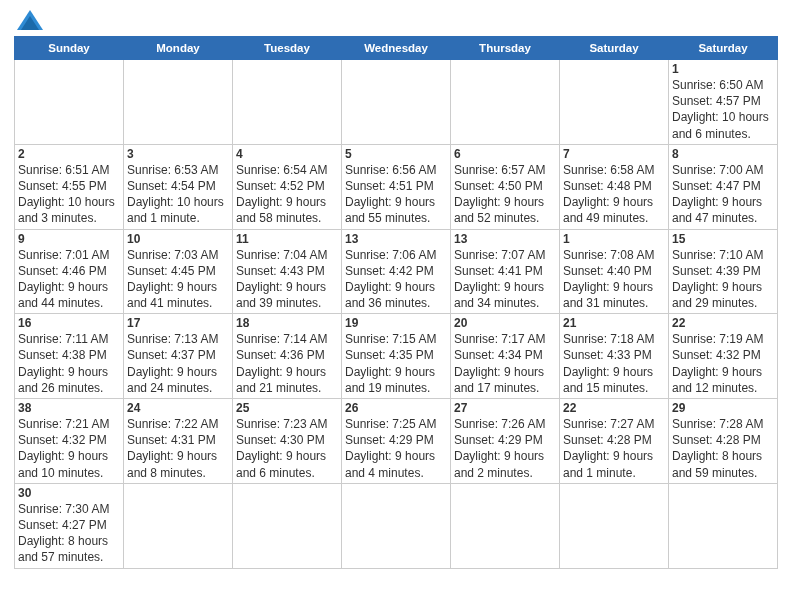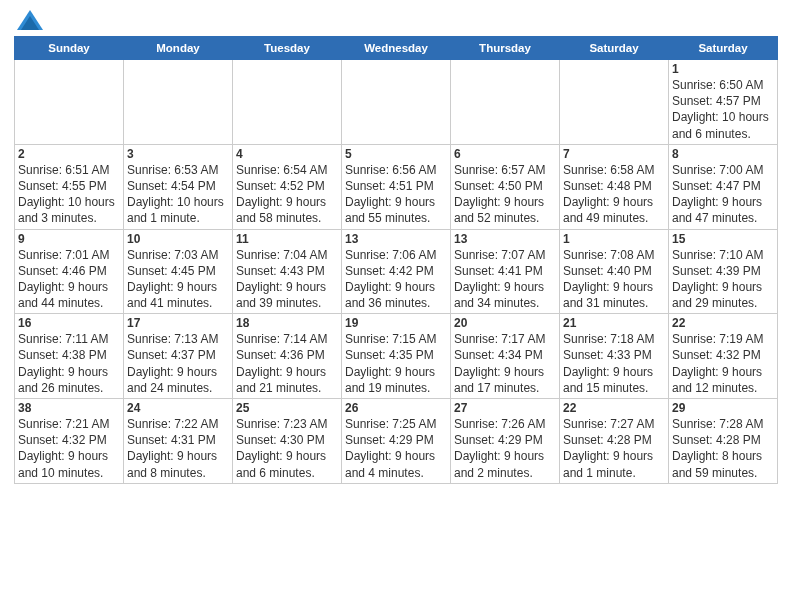--- a/index.html
+++ b/index.html
@@ -239,15 +239,27 @@
           </td>
           <td>
             <span class="day-number">22</span>
             <div class="day-info">Sunrise: 7:27 AM<br>Sunset: 4:28 PM<br>Daylight: 9 hours and 1 minute.</div>
           </td>
           <td>
             <span class="day-number">29</span>
             <div class="day-info">Sunrise: 7:28 AM<br>Sunset: 4:28 PM<br>Daylight: 8 hours and 59 minutes.</div>
           </td>
         </tr>
+        <tr>
+          <td>
+            <span class="day-number">30</span>
+            <div class="day-info">Sunrise: 7:30 AM<br>Sunset: 4:27 PM<br>Daylight: 8 hours and 57 minutes.</div>
+          </td>
+          <td class="empty-cell"></td>
+          <td class="empty-cell"></td>
+          <td class="empty-cell"></td>
+          <td class="empty-cell"></td>
+          <td class="empty-cell"></td>
+          <td class="empty-cell"></td>
+        </tr>
       </tbody>
   </table>
 </div>
 
 </body></html>

